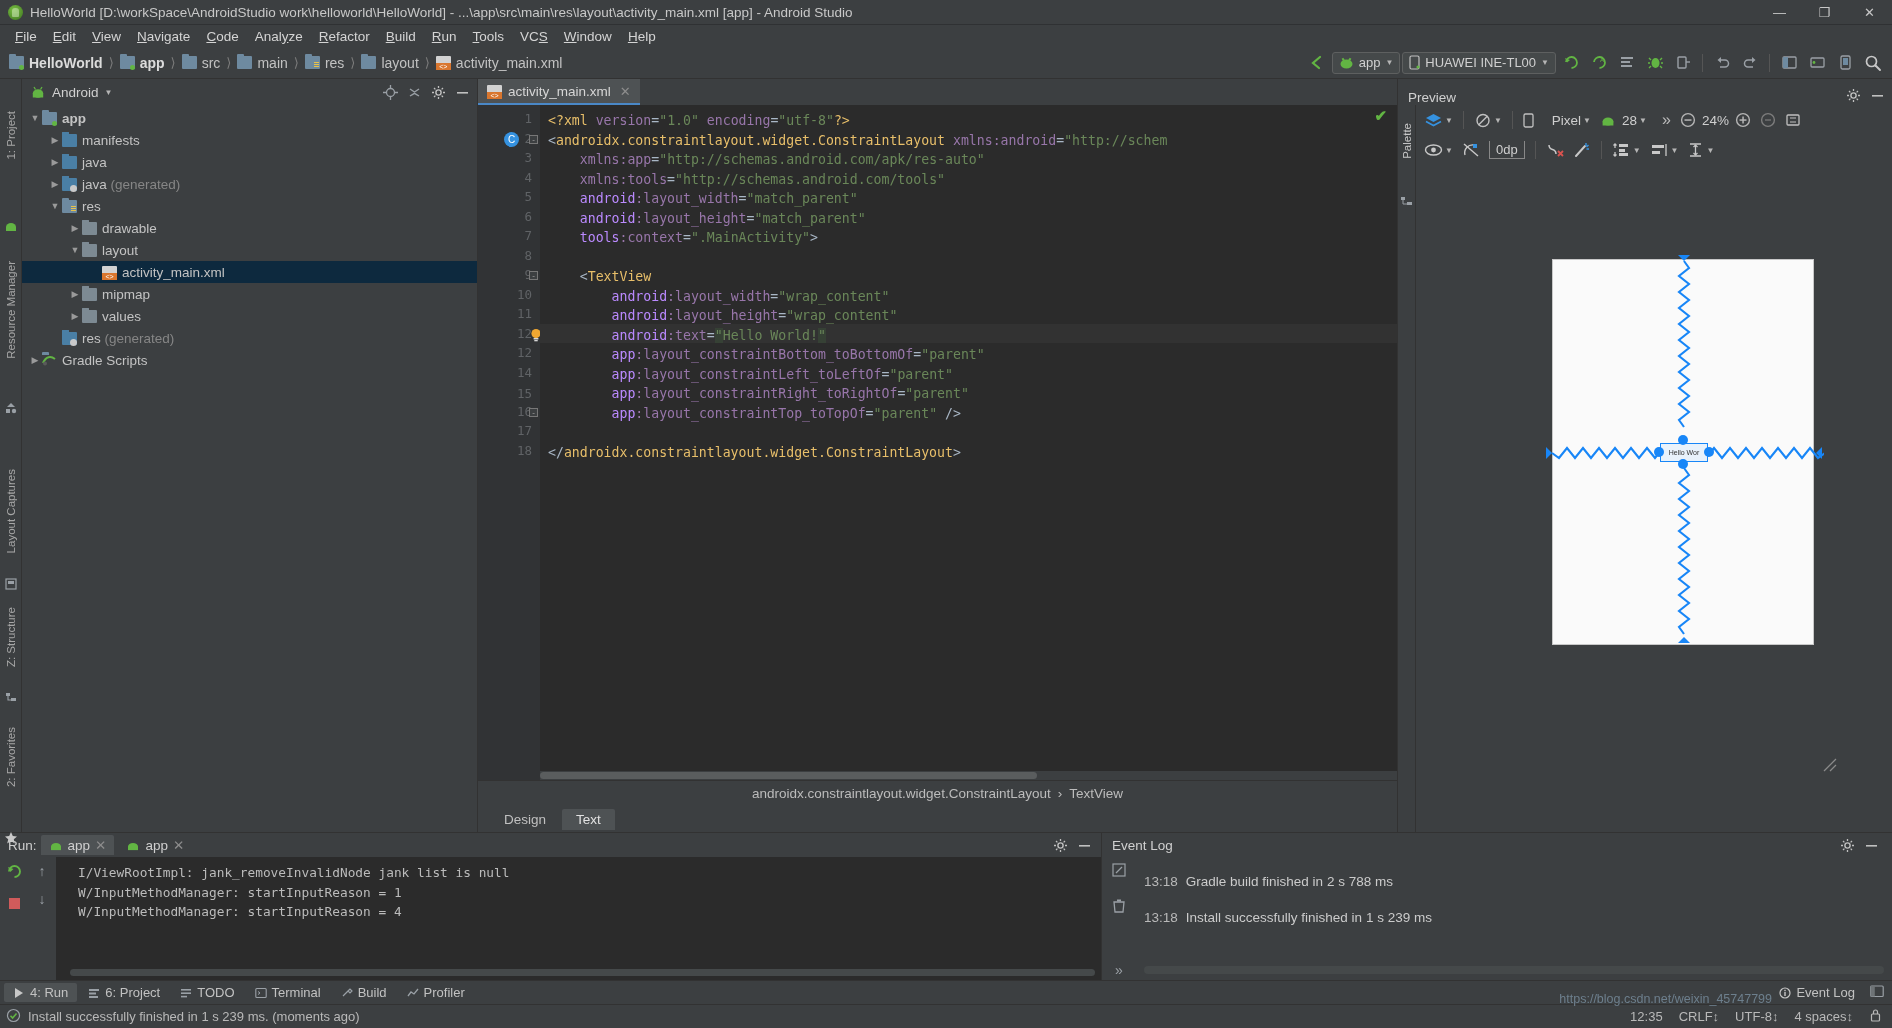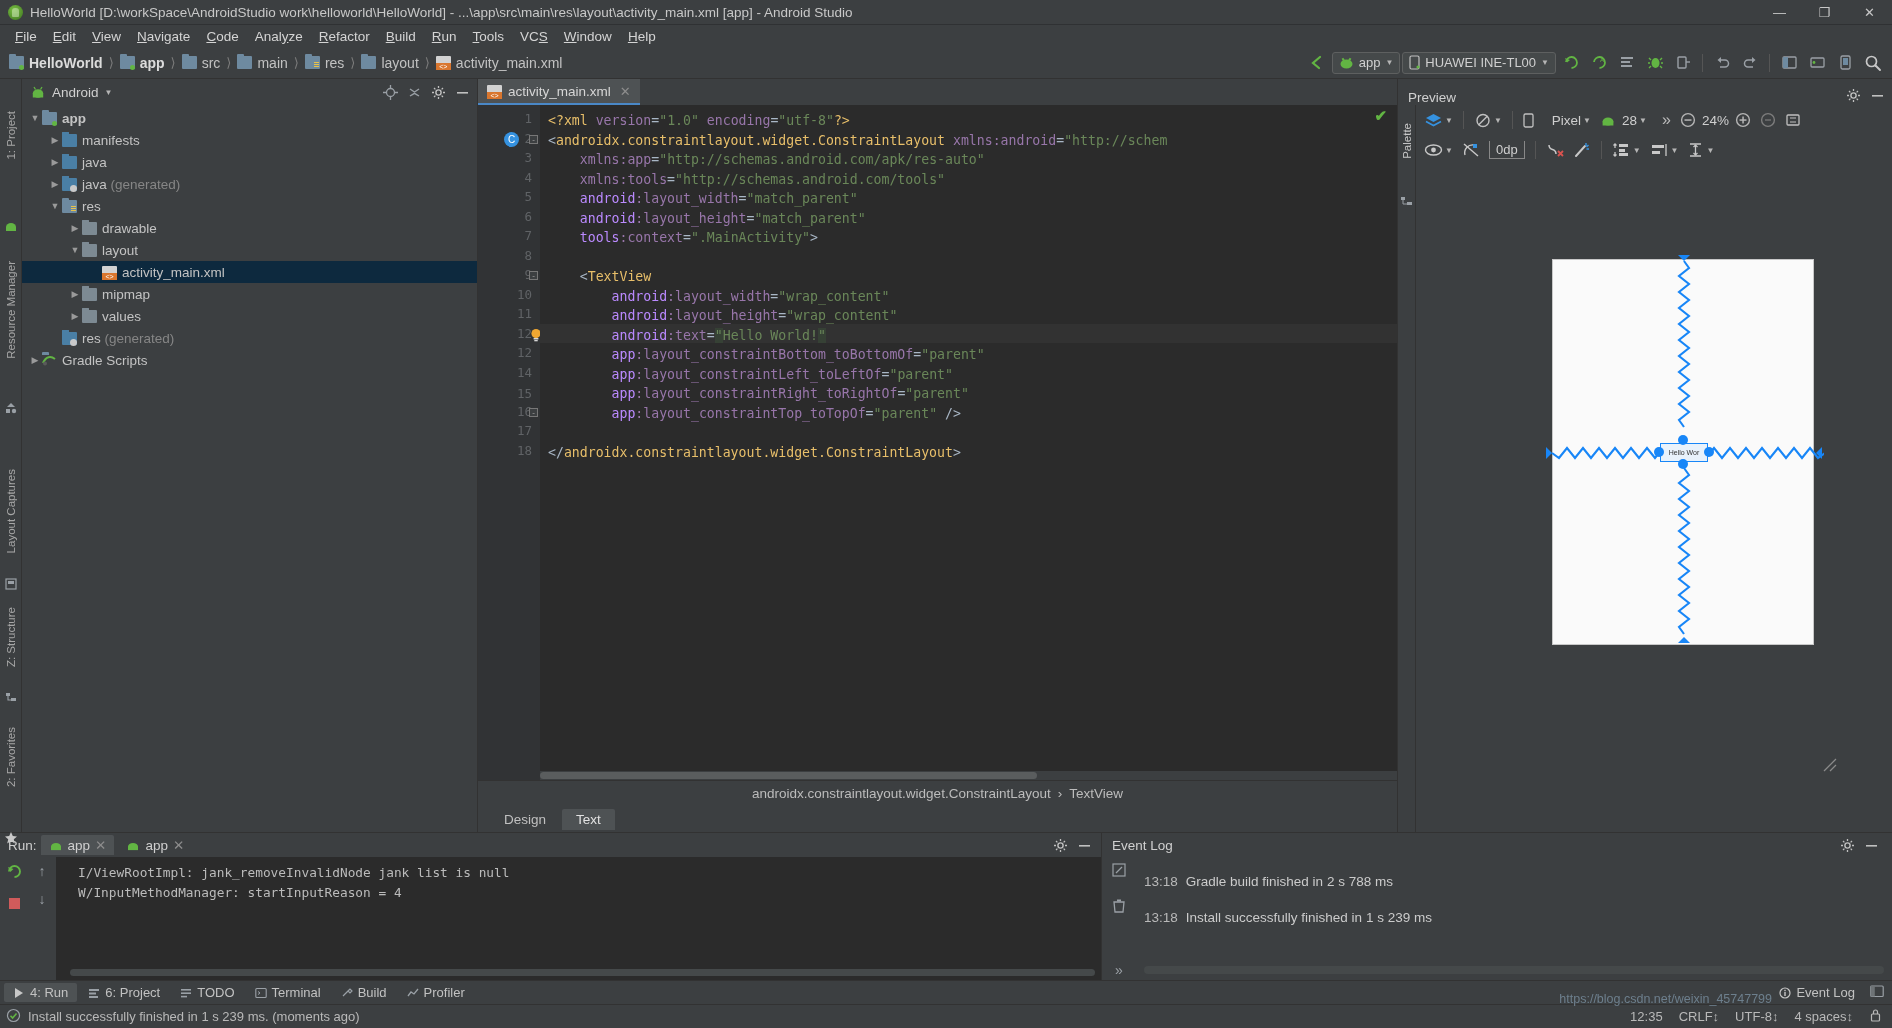--- a/index.html
+++ b/index.html
@@ -826,20 +826,21 @@
                 </svg>
             </div>
           </div>
           <div class="rs-col">
             <div style="color:#9aa0a6;font-size:14px;">↑</div>
             <div style="color:#9aa0a6;font-size:14px;">↓</div>
           </div>
         </div>
         <div class="console">
           <div>I/ViewRootImpl: jank_removeInvalidNode jank list is null</div>
+          <div>W/InputMethodManager: startInputReason = 1</div>
           <div>W/InputMethodManager: startInputReason = 4</div>
           <div style="position:absolute;right:6px;bottom:4px;left:14px;height:7px;background:#45494a;border-radius:4px;"></div>
         </div>
       </div>
     </div>
 
     <div class="log-panel">
       <div class="log-head">
         <span>Event Log</span>
         <div style="margin-left:auto; display:flex; gap:2px; padding-right:6px;">

